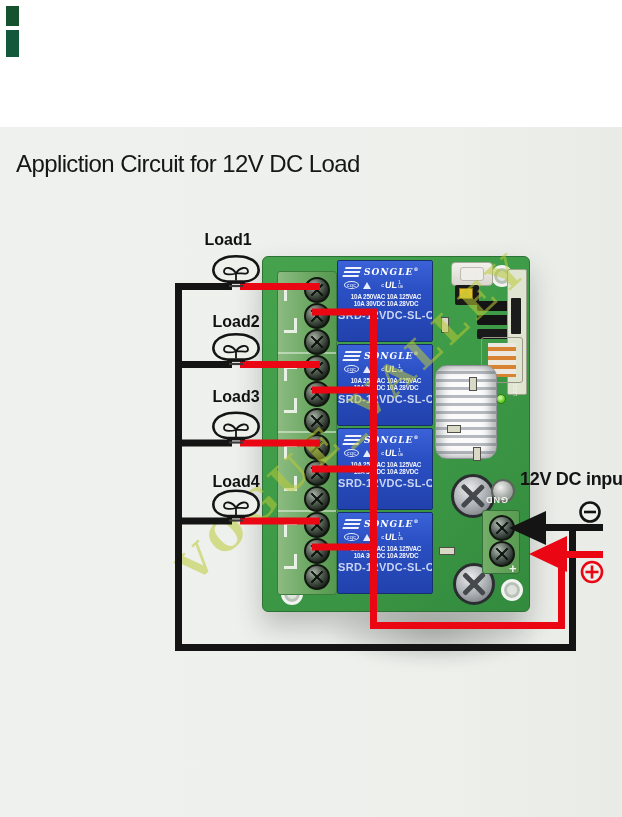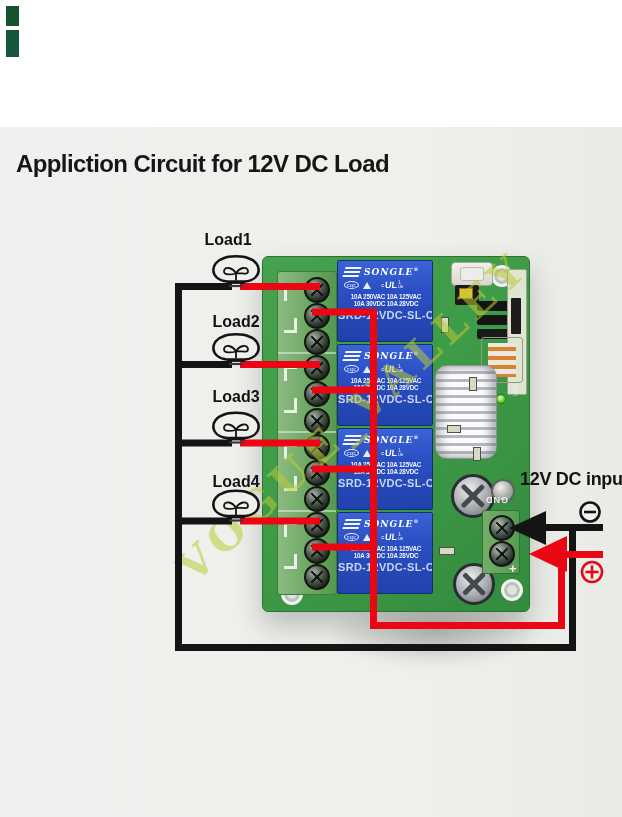--- a/index.html
+++ b/index.html
@@ -3,21 +3,21 @@
 <meta charset="utf-8">
 <style>
   html,body{margin:0;padding:0;background:#fff;}
   .stage{position:relative;width:622px;height:817px;overflow:hidden;background:#ffffff;
          font-family:"Liberation Sans",sans-serif;}
   .photo{position:absolute;left:0;top:127px;width:622px;height:690px;
          background:linear-gradient(90deg,#eff1ee 0%,#eef0ec 70%,#e9ebe7 100%);z-index:0;}
   .chip{position:absolute;z-index:9;}
   .chip1{left:6px;top:6px;width:13px;height:20px;background:#15532f;}
   .chip2{left:6px;top:30px;width:13px;height:27px;background:#13583c;}
-  .title{position:absolute;left:16px;top:150px;font-size:24px;font-weight:700;
+  .title{position:absolute;left:16px;top:150px;font-size:24px;font-weight:400;
          letter-spacing:-0.6px;color:#161616;z-index:3;white-space:nowrap;}
   .watermark{position:absolute;left:168px;top:556px;z-index:5;
          font-family:"DejaVu Serif",serif;font-size:42px;font-weight:700;
          letter-spacing:7px;color:rgba(186,202,54,0.55);
          transform:rotate(-43deg);transform-origin:0 0;white-space:nowrap;pointer-events:none;}
   .load-label{position:absolute;width:90px;text-align:center;font-size:16px;font-weight:700;
          color:#111;z-index:7;}
   .ll1{left:183px;top:231px}.ll2{left:191px;top:313px}.ll3{left:191px;top:388px}.ll4{left:191px;top:473px}
   .power-label{position:absolute;left:520px;top:469px;font-size:18px;font-weight:700;
          letter-spacing:-0.3px;color:#141414;z-index:7;white-space:nowrap;}

